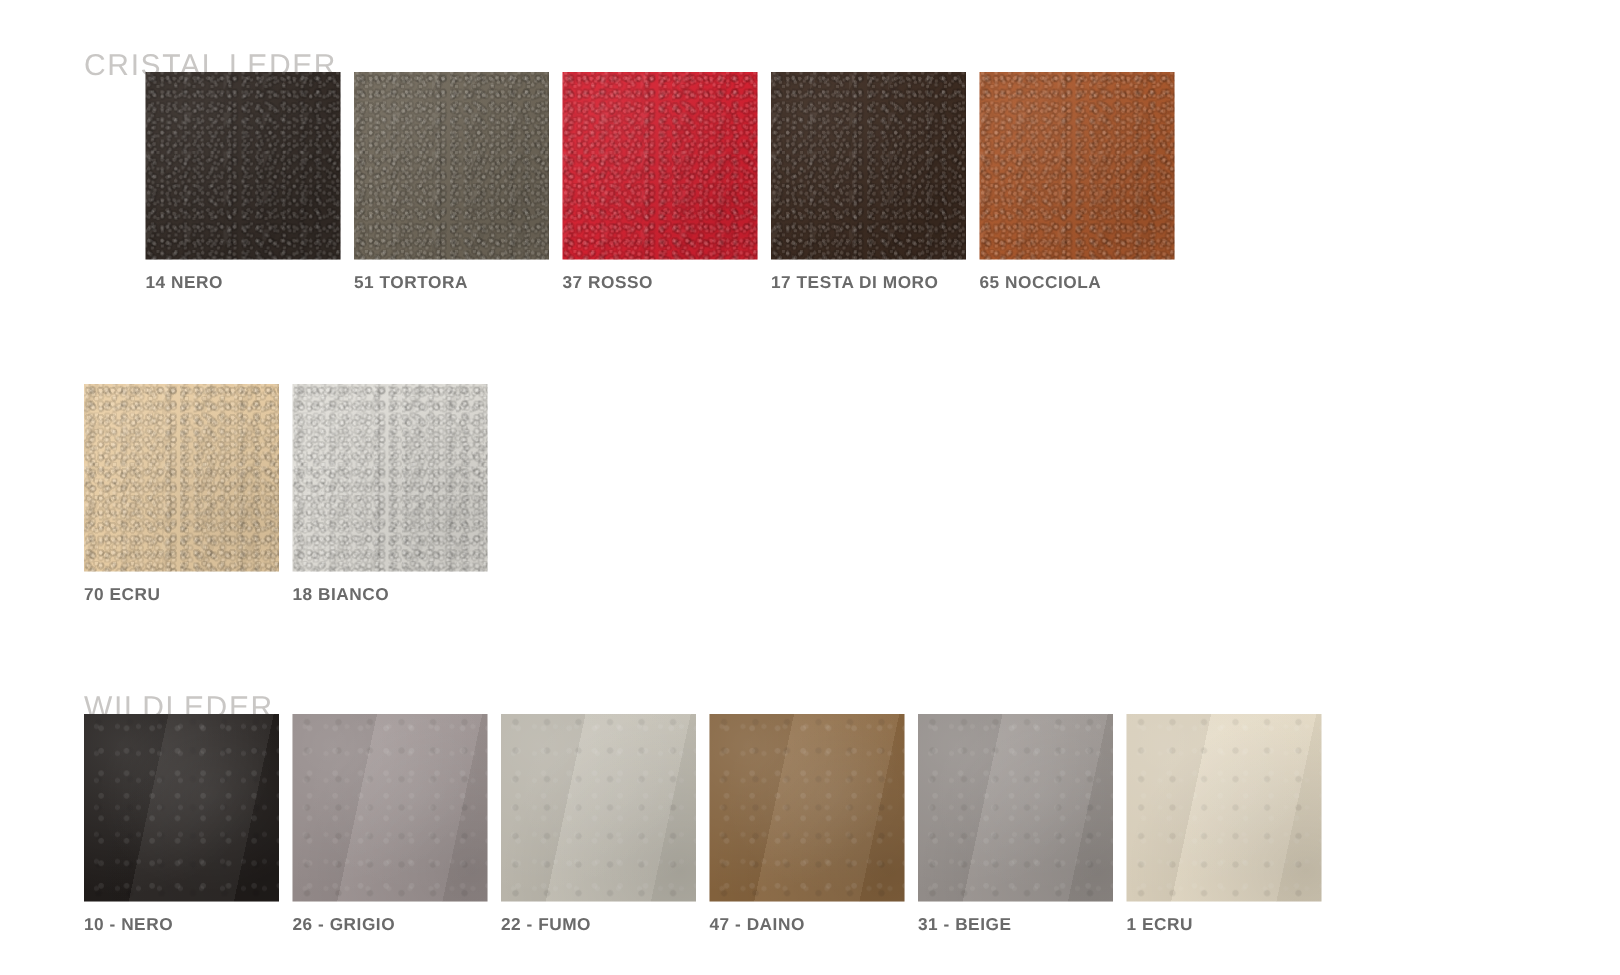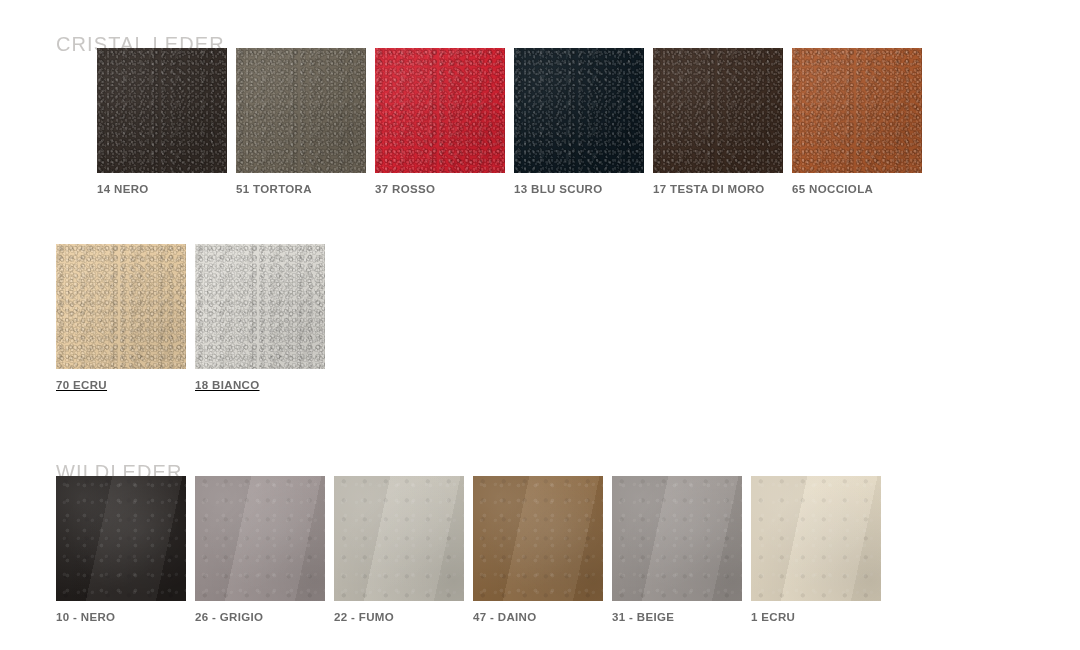--- a/index.html
+++ b/index.html
@@ -37,21 +37,21 @@
   #title-wild    { top: 444px; }
 
   
   .swatch-row {
     position: absolute;
     left: 56px;
     display: flex;
     gap: 9px;
   }
   #row-cristal-1 { top: 48px; padding-left: 41px; }
-  #row-cristal-2 { top: 244px; text-decoration: underline; }
+  #row-cristal-2 { top: 256px; }
   #row-wild-1    { top: 476px; justify-content: flex-end; }
 
   .swatch-cell {
     width: 130px;
   }
 
   .swatch-chip {
     position: relative;
     width: 130px;
     height: 125px;
@@ -136,24 +136,20 @@
       </div>
       <div class="swatch-cell">
         <div class="swatch-chip grain" style="background-color: rgb(110, 102, 88);"></div>
         <div class="swatch-label">51 TORTORA</div>
       </div>
       <div class="swatch-cell">
         <div class="swatch-chip grain" style="background-color: rgb(211, 32, 48);"></div>
         <div class="swatch-label">37 ROSSO</div>
       </div>
       <div class="swatch-cell">
-        <div class="swatch-chip grain" style="background-color: rgb(12, 24, 32);"></div>
-        <div class="swatch-label">13 BLU SCURO</div>
-      </div>
-      <div class="swatch-cell">
         <div class="swatch-chip grain" style="background-color: rgb(59, 42, 32);"></div>
         <div class="swatch-label">17 TESTA DI MORO</div>
       </div>
       <div class="swatch-cell">
         <div class="swatch-chip grain" style="background-color: rgb(168, 87, 44);"></div>
         <div class="swatch-label">65 NOCCIOLA</div>
       </div>
     </div>
 
   <div class="swatch-row" id="row-cristal-2">

